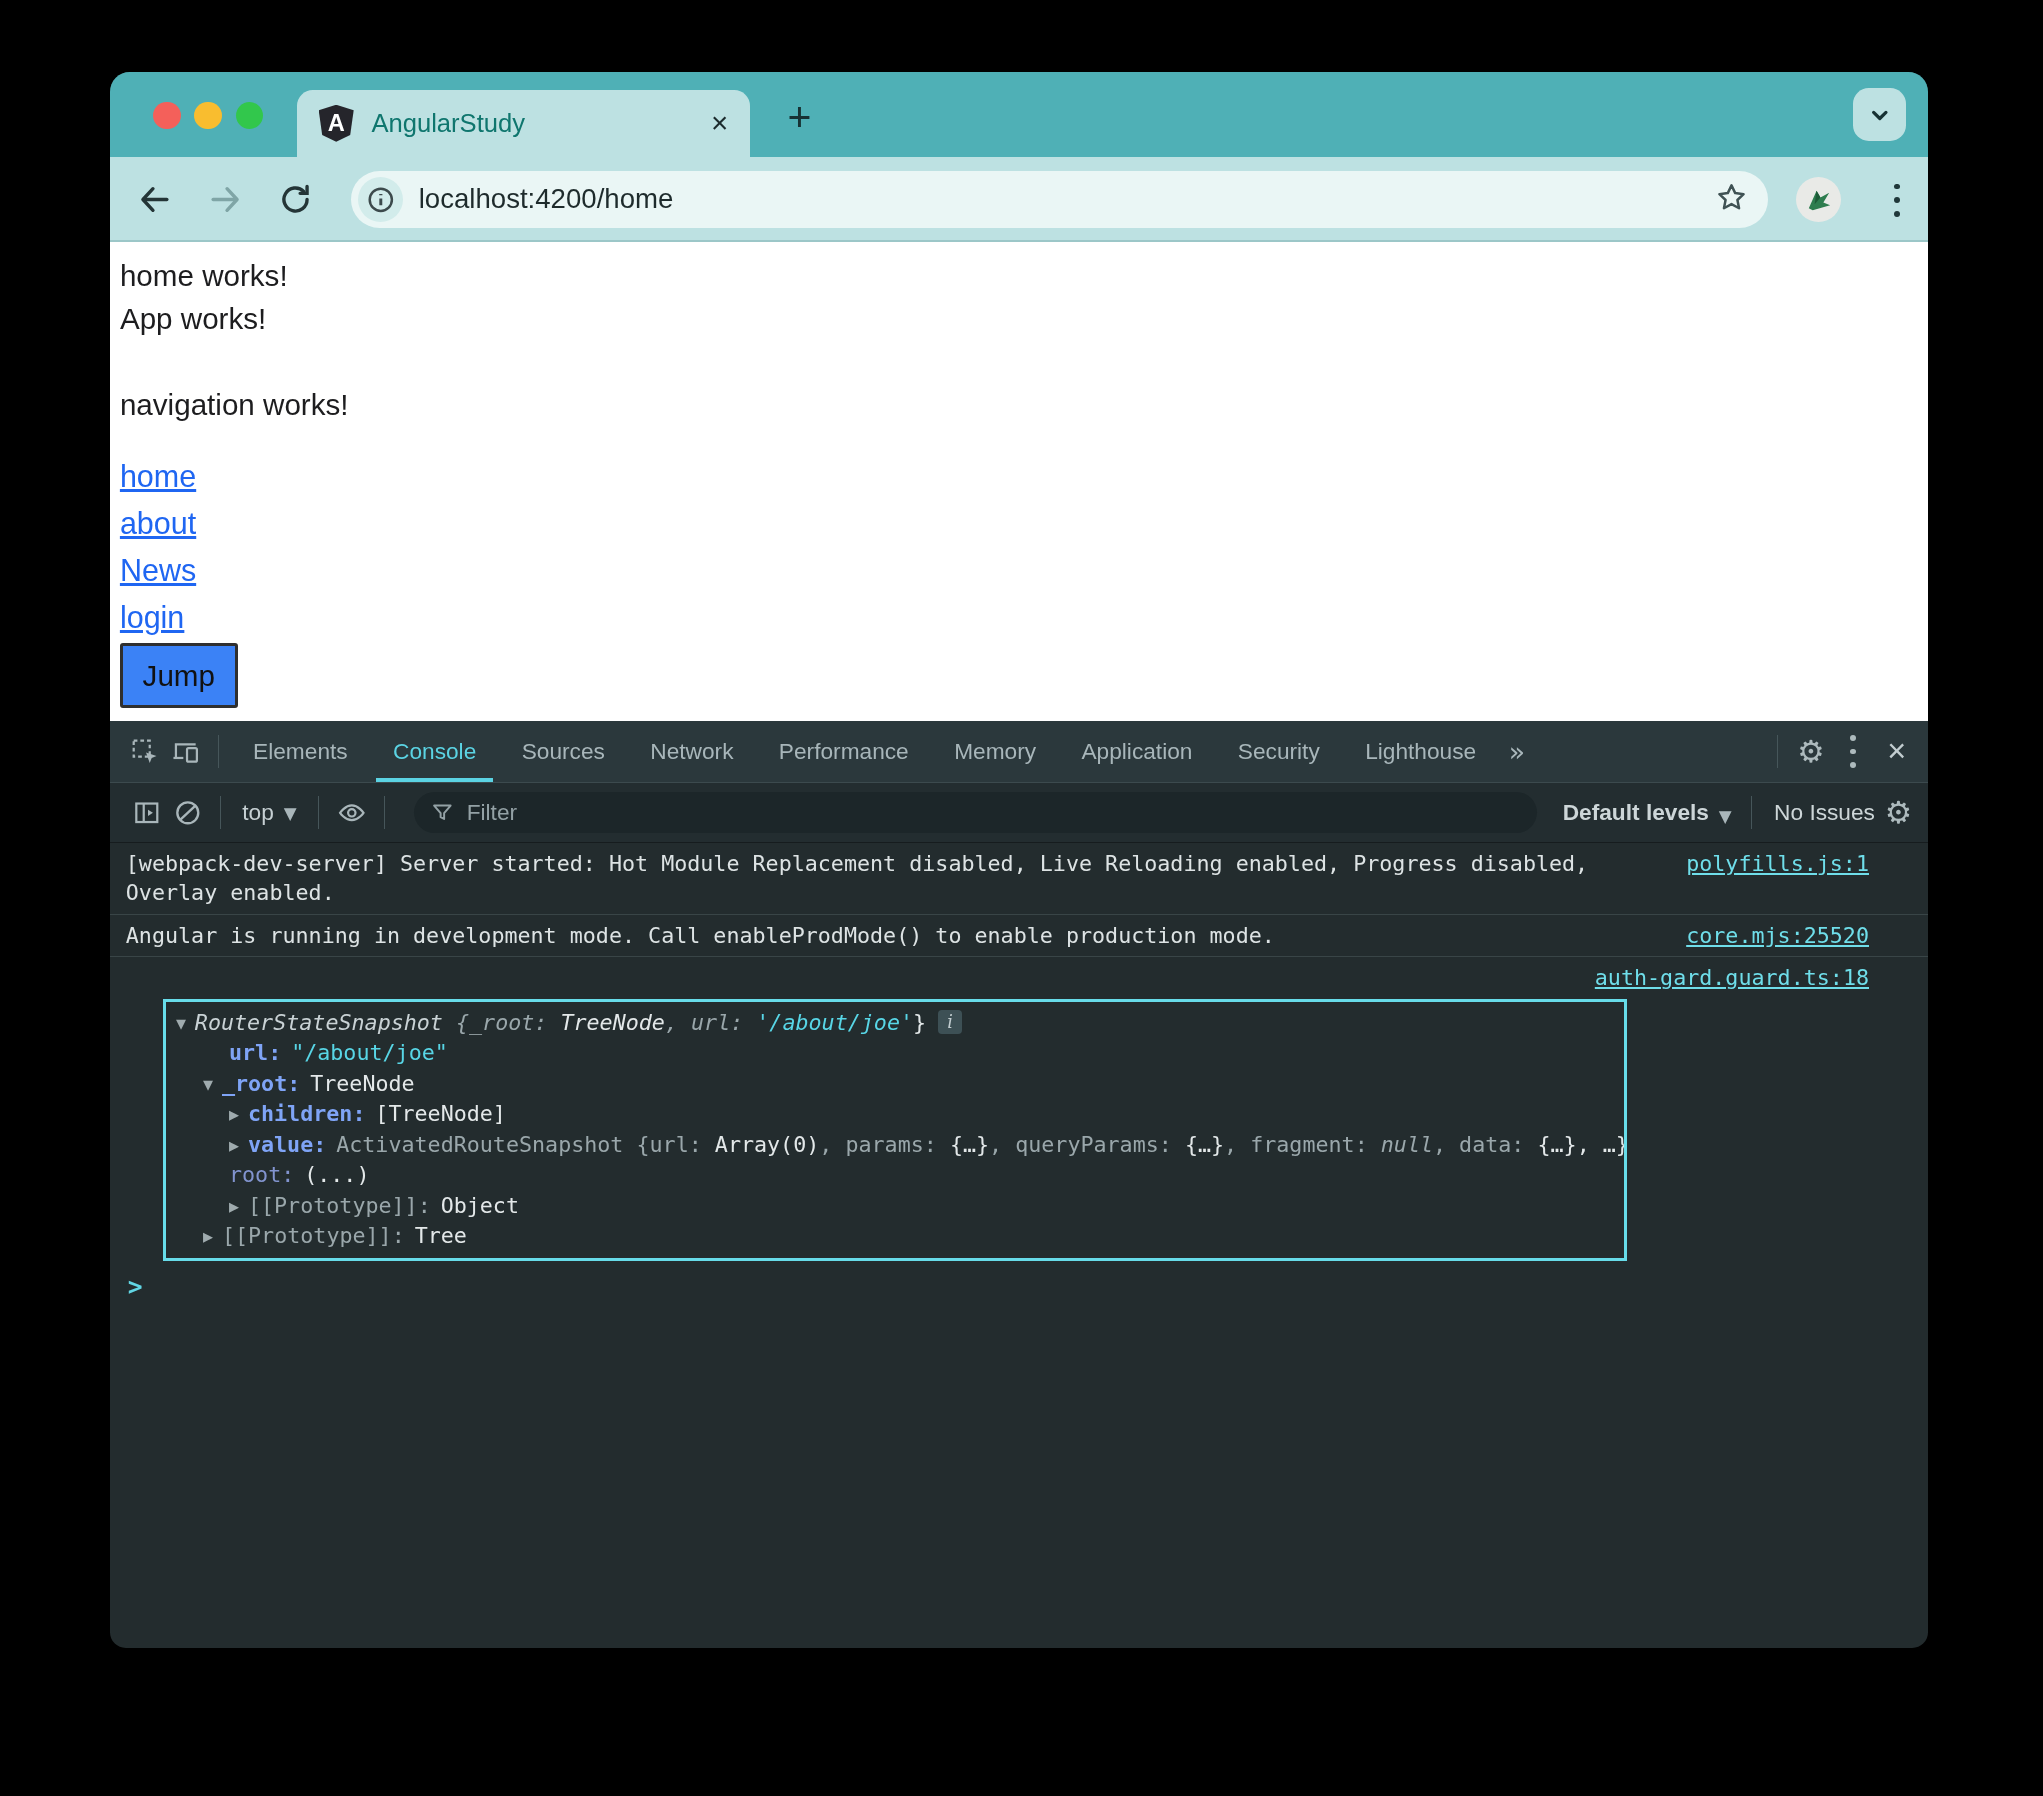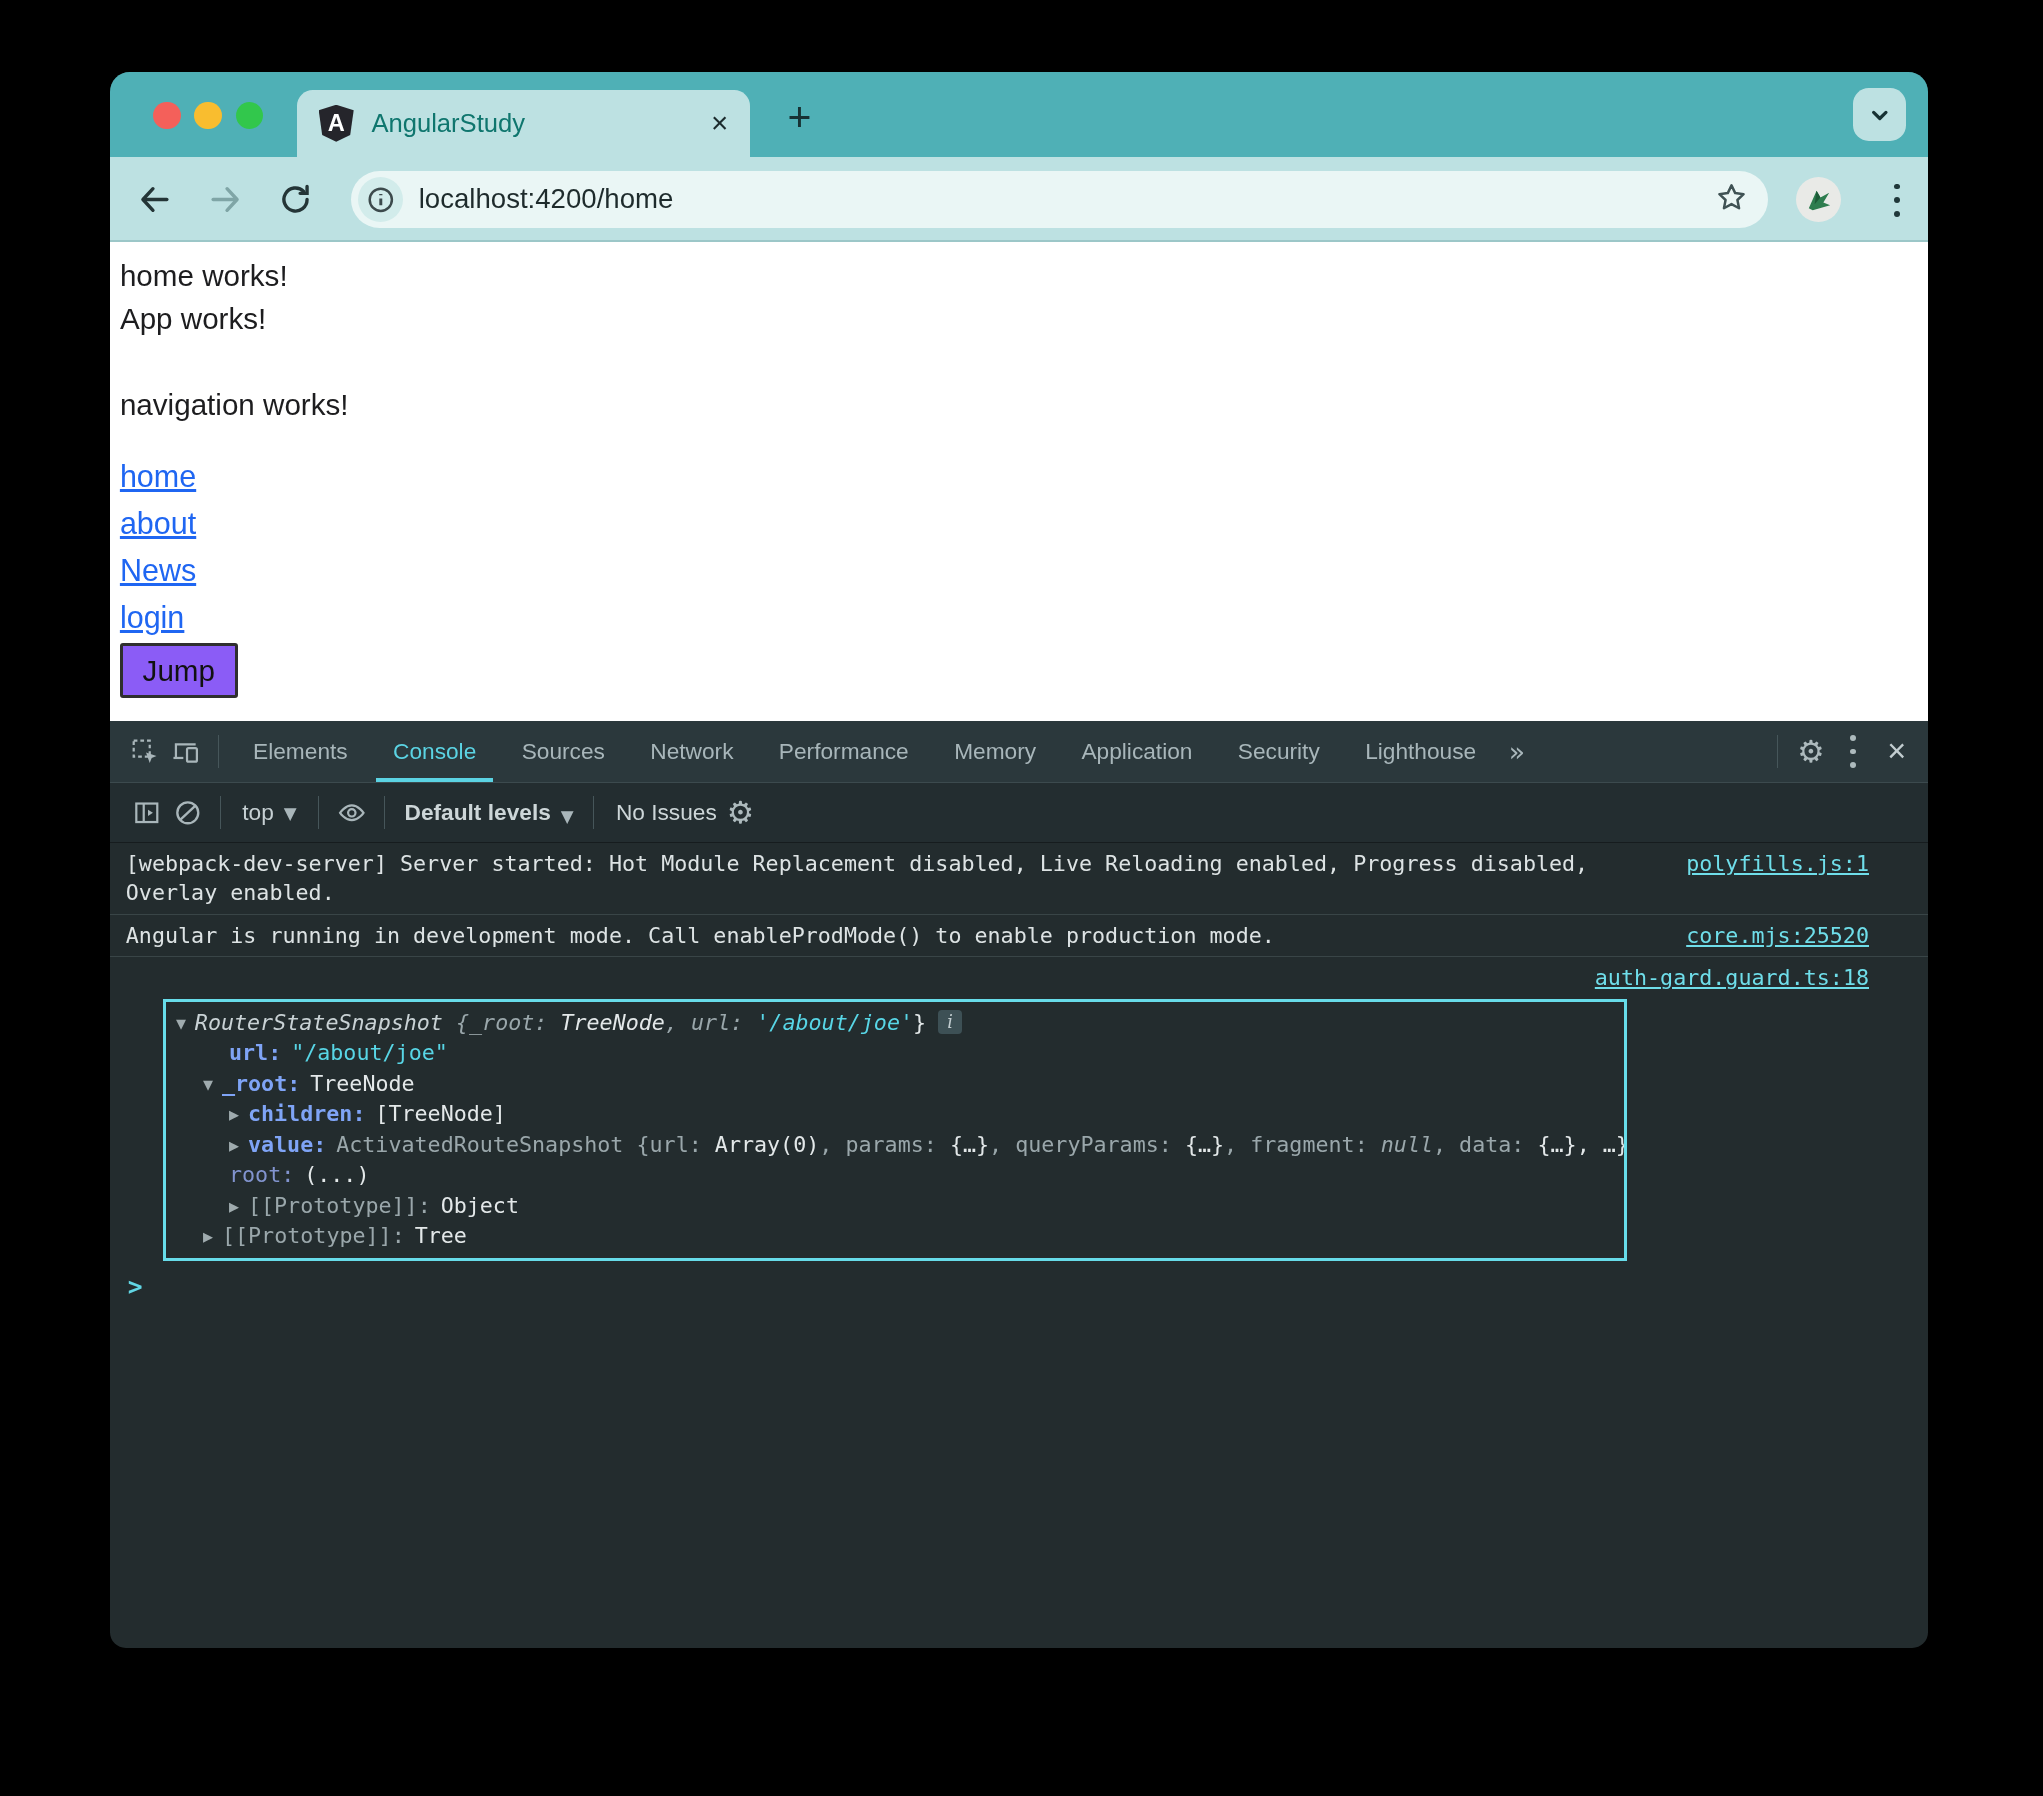--- a/index.html
+++ b/index.html
@@ -43,22 +43,22 @@
   .dots i { width:5.9px; height:5.9px; border-radius:50%; background:currentColor; display:block; }
   .kebab-browser { position:absolute; left:1779px; top:21.7px; color:#20383a; padding:4.9px; }
 
   
   .page { height:479px; background:#ffffff; padding:11.8px 0 0 9.9px; color:#1d1d1f; }
   .pline { font-size:29.6px; line-height:43px; }
   .pline.spacer { height:43px; }
   .plinks { margin-top:27.6px; }
   .plink { display:block; width:max-content; font-size:30.5px; line-height:47px;
            color:#1f66f2; text-decoration:underline; }
-  .jump { display:block; margin-top:2px; min-width:110px; height:55px; padding:0 19.7px;
-          background:#8b5cf6; border:3px solid #2f2f2f; border-radius:3px;
+  .jump { display:block; margin-top:2px; min-width:110px; height:65px; padding:0 19.7px;
+          background:#3b82f6; border:3px solid #2f2f2f; border-radius:3px;
           font-size:29.6px; color:#111; font-family:"Liberation Sans",sans-serif; }
 
   
   .devtools { height:1011px; color:#a9b6ba; }
   .dt-tabbar { height:61px; background:#2b383c; display:flex; align-items:center; padding:0 15.8px 0 13.8px; font-size:22.7px; }
   .dt-icon { width:41px; height:41px; display:flex; align-items:center; justify-content:center; color:#a9b6ba; flex:0 0 auto; }
   .dt-icon svg { width:29.6px; height:29.6px; }
   .vsep { width:1px; height:33px; background:#46565a; margin:0 11.8px; flex:0 0 auto; }
   .dt-tab { height:61px; display:flex; align-items:center; padding:0 22.7px; position:relative; color:#a8b6ba; white-space:nowrap; }
   .dt-tab.active { color:#5bd3e3; }
@@ -249,20 +249,26 @@
         <span class="caret glyph">▼</span>
       </span>
       <span class="vsep"></span>
       <span class="dt-icon">
         <svg viewBox="0 0 24 24" fill="none" stroke="currentColor" stroke-width="1.8">
             <path d="M2.5 12s4-6 9.5-6 9.5 6 9.5 6-4 6-9.5 6-9.5-6-9.5-6z"></path>
             <circle cx="12" cy="12" r="3"></circle>
           </svg>
       </span>
       <span class="vsep"></span>
+      <span class="filterbox">
+        <svg width="25.6" height="25.6" viewBox="0 0 24 24" fill="none" stroke="#93a1a5" stroke-width="1.9" stroke-linejoin="round">
+            <path d="M4 5h16l-6.3 7.3V18l-3.4-1.8v-3.9z"></path>
+          </svg>
+        <input type="text" placeholder="Filter" style="">
+      </span>
       <span class="levels">
         <span>Default levels</span>
         <span class="caret glyph">▼</span>
       </span>
       <span class="vsep"></span>
       <span class="noissues">No Issues</span>
       <span class="gear glyph">⚙</span>
     </div>
 
     <div class="dt-console">

